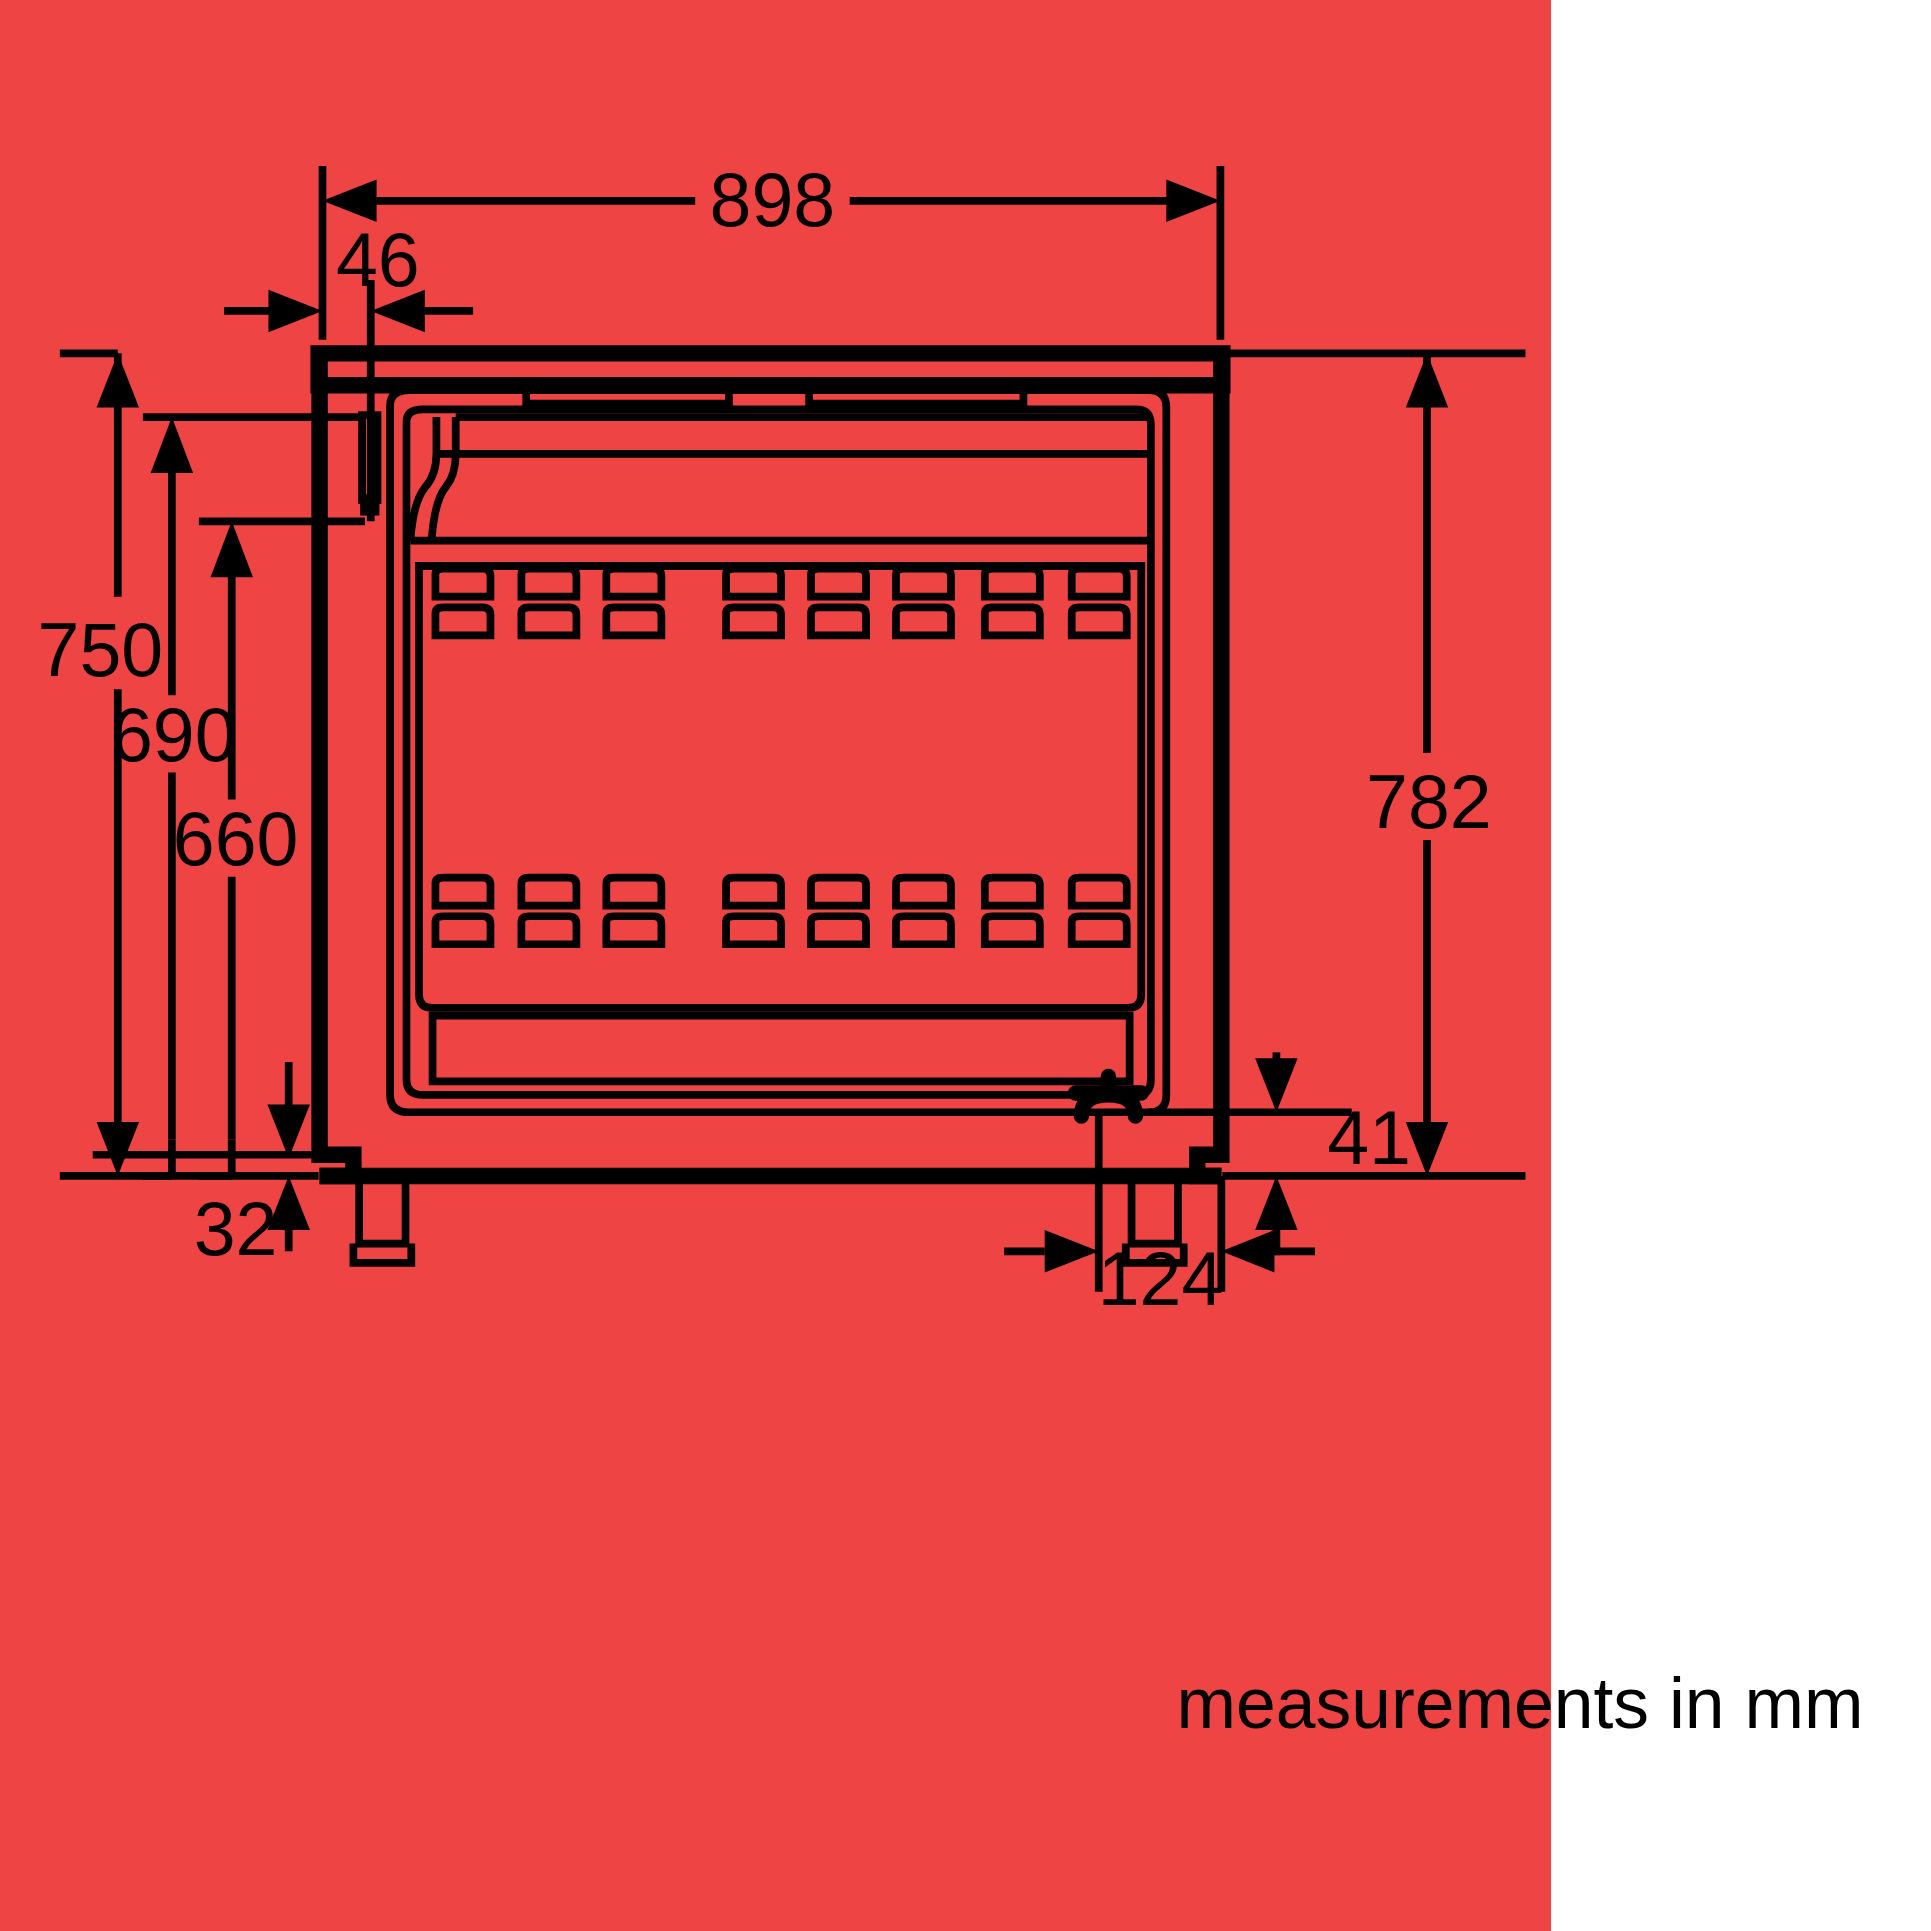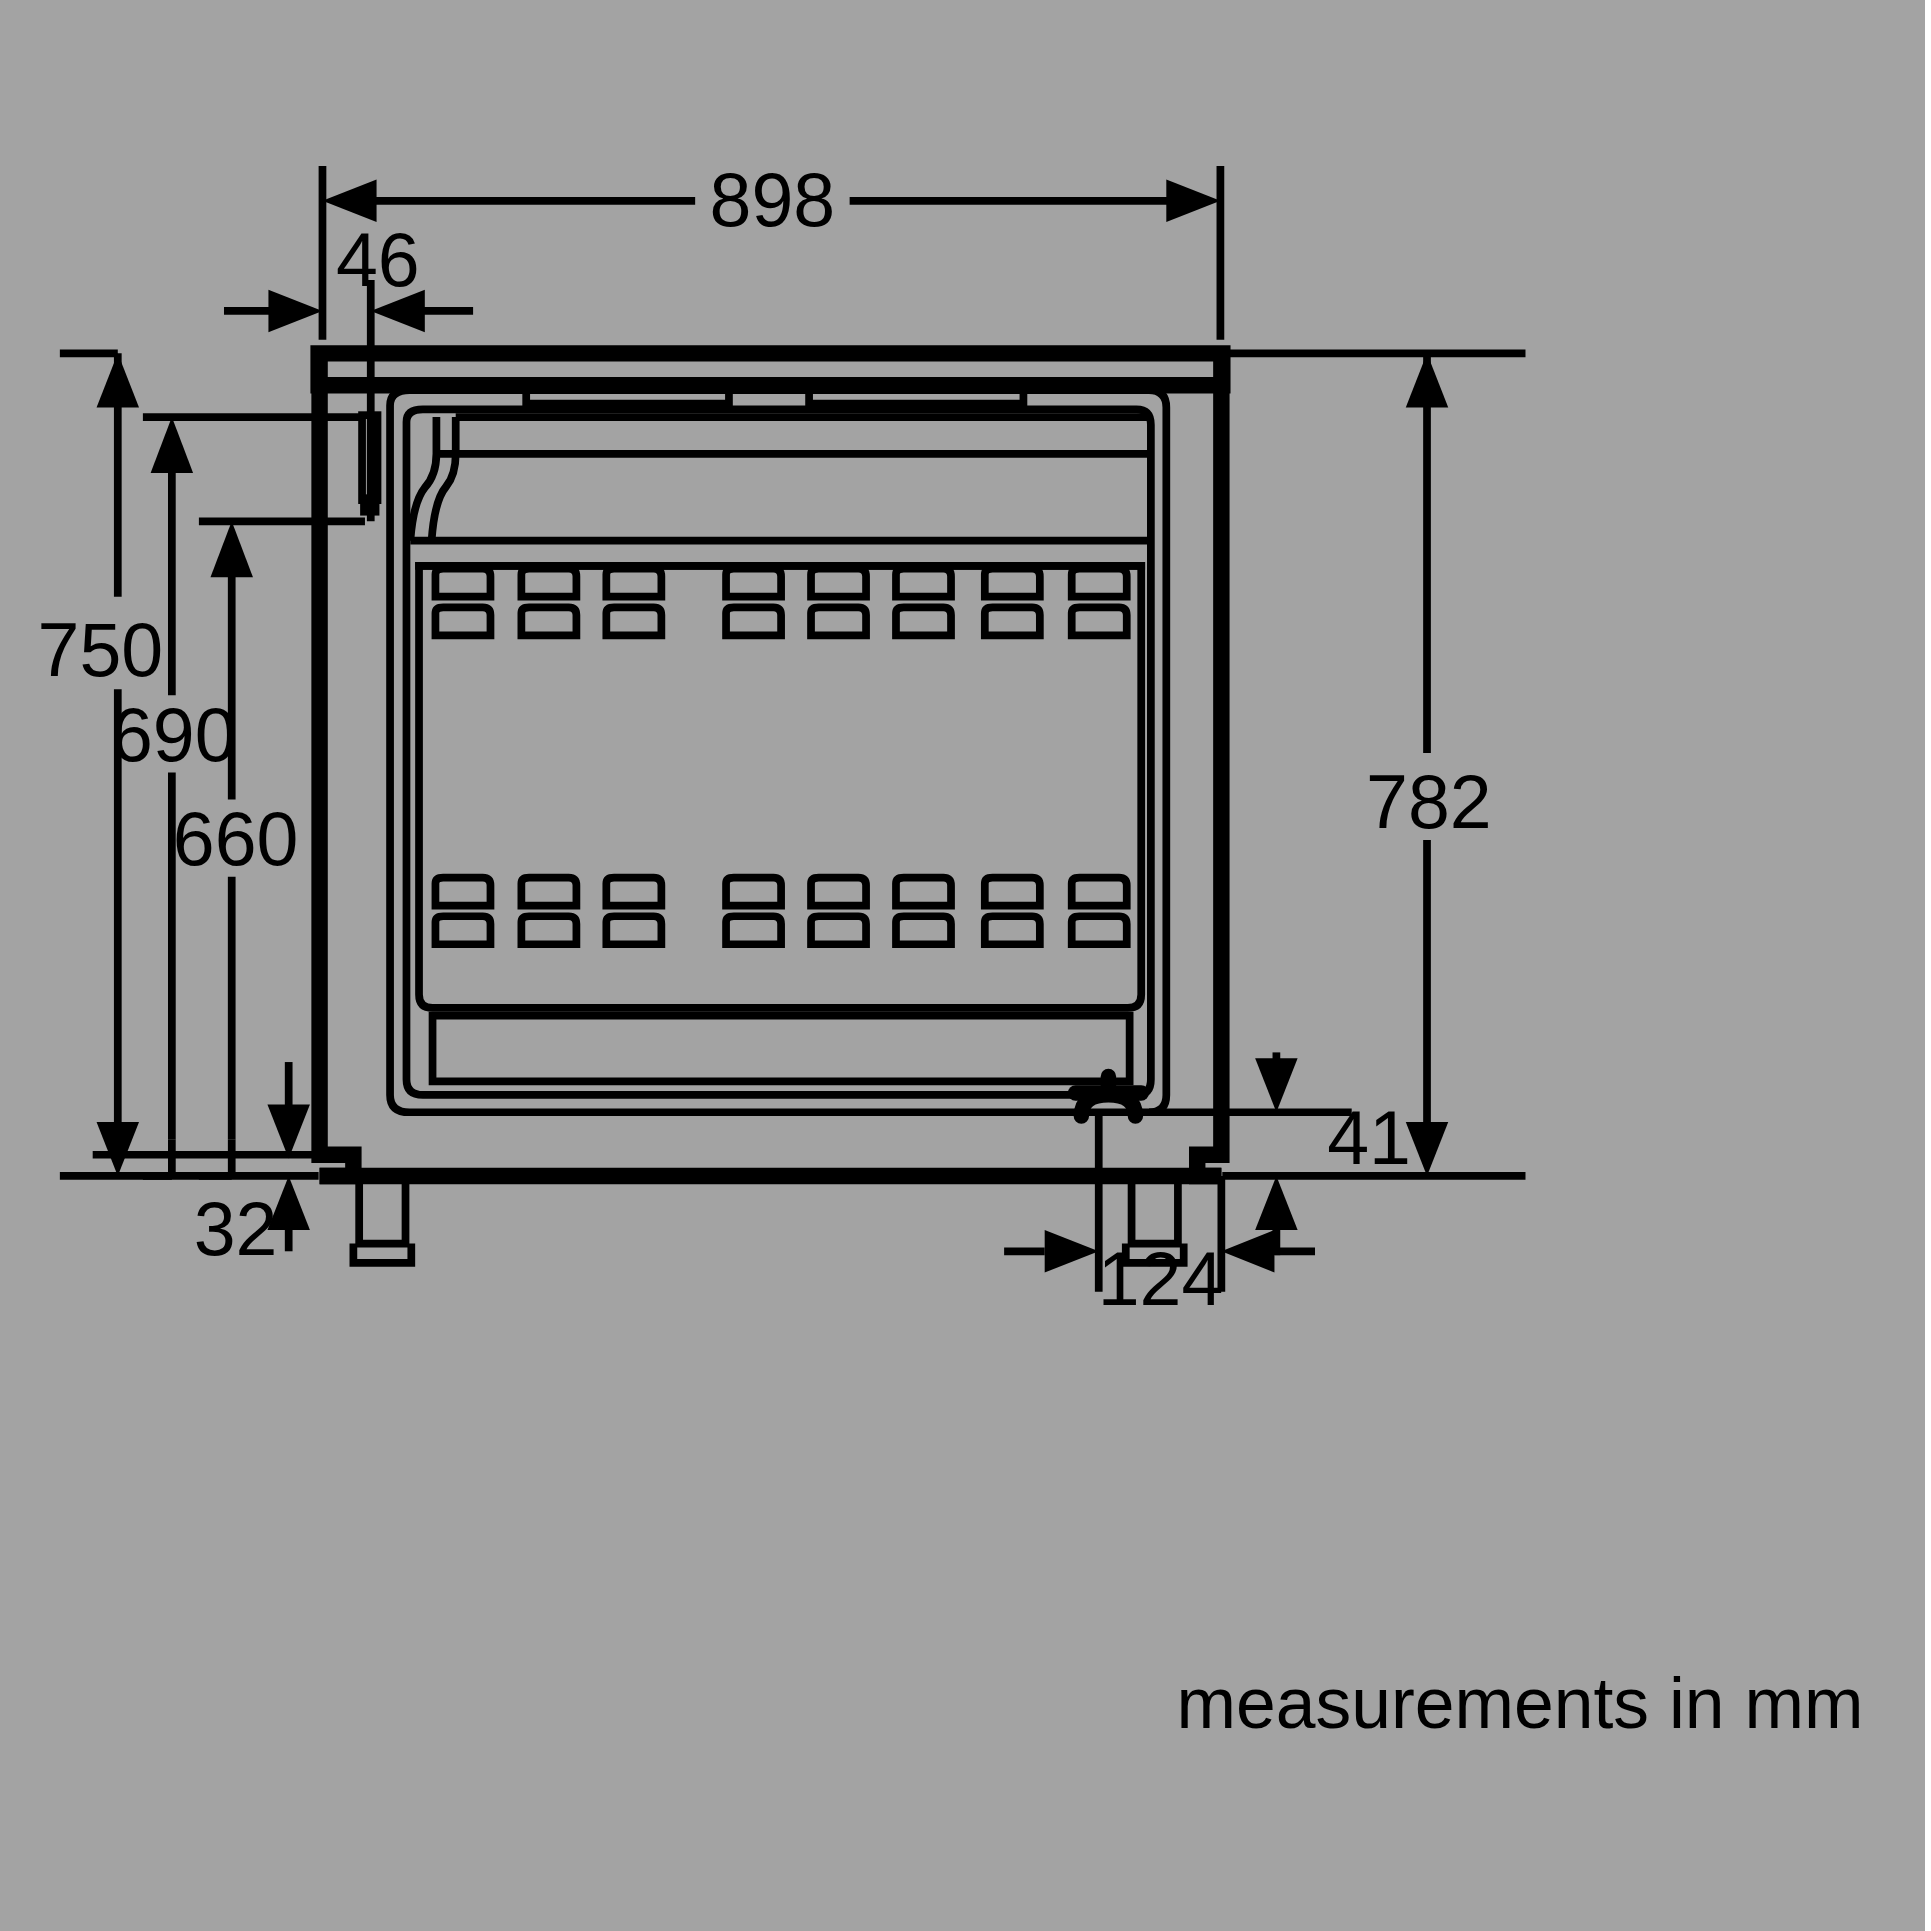--- a/index.html
+++ b/index.html
@@ -1,17 +1,17 @@
 <!DOCTYPE html>
 <html><head>
 <meta charset="utf-8">
 <style>
   html,body{margin:0;padding:0;background:#ffffff;}
   body{width:1931px;height:1931px;font-family:"Liberation Sans",sans-serif;color:#000;overflow:hidden;}
-  #stage{position:relative;width:1925px;height:1931px;background:#a3a3a3;}
+  #stage{position:relative;width:1551px;height:1931px;background:#ef4444;}
   svg#drawing{position:absolute;left:0;top:0;width:1931px;height:1931px;display:block;}
   .dimtext{font-family:"Liberation Sans",sans-serif;fill:#000;font-size:78px;letter-spacing:0px;}
   .captiontext{font-family:"Liberation Sans",sans-serif;fill:#000;font-size:74px;}
   .ln{stroke:#000;fill:none;}
   .med{stroke-width:8;}
   .xthick{stroke-width:17;}
   .ah{fill:#000;stroke:none;}
 </style>
 </head>
 <body>

